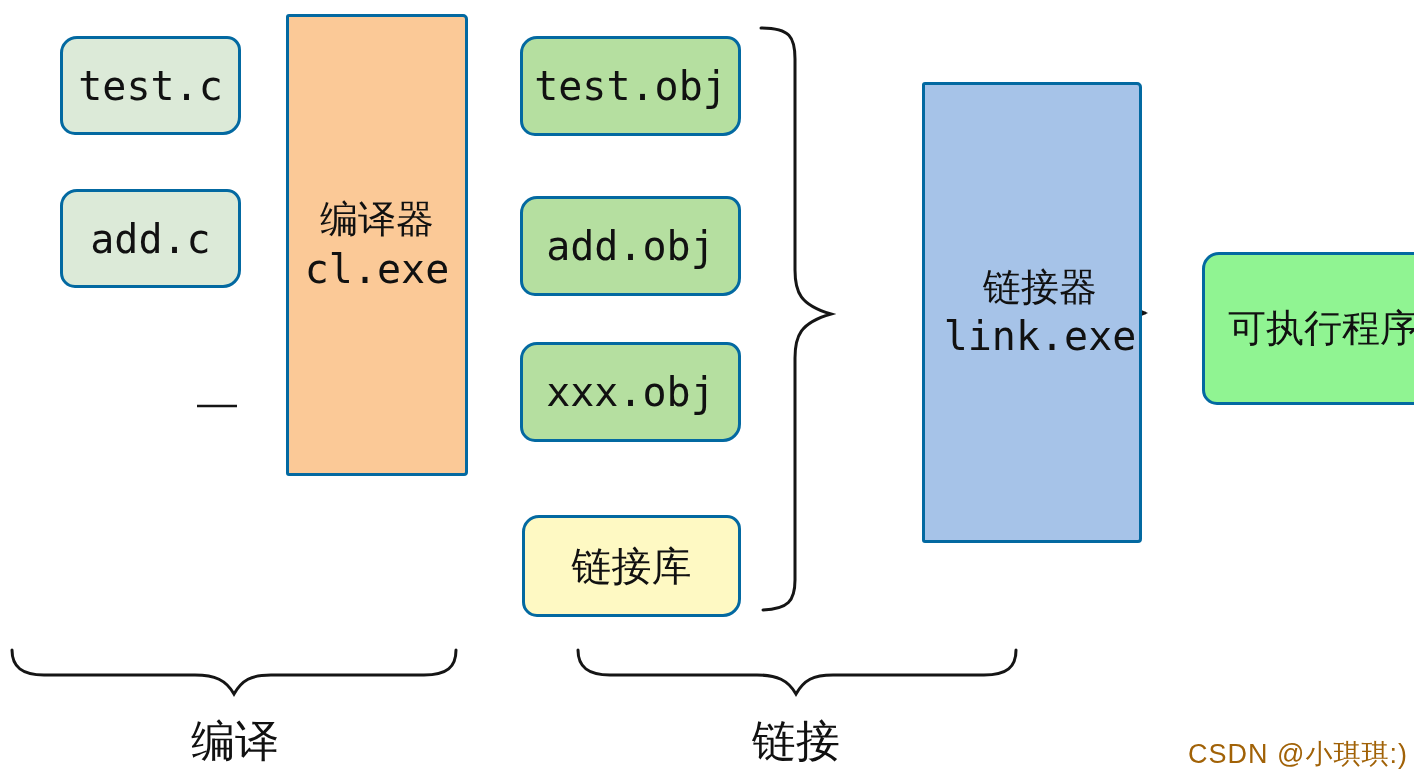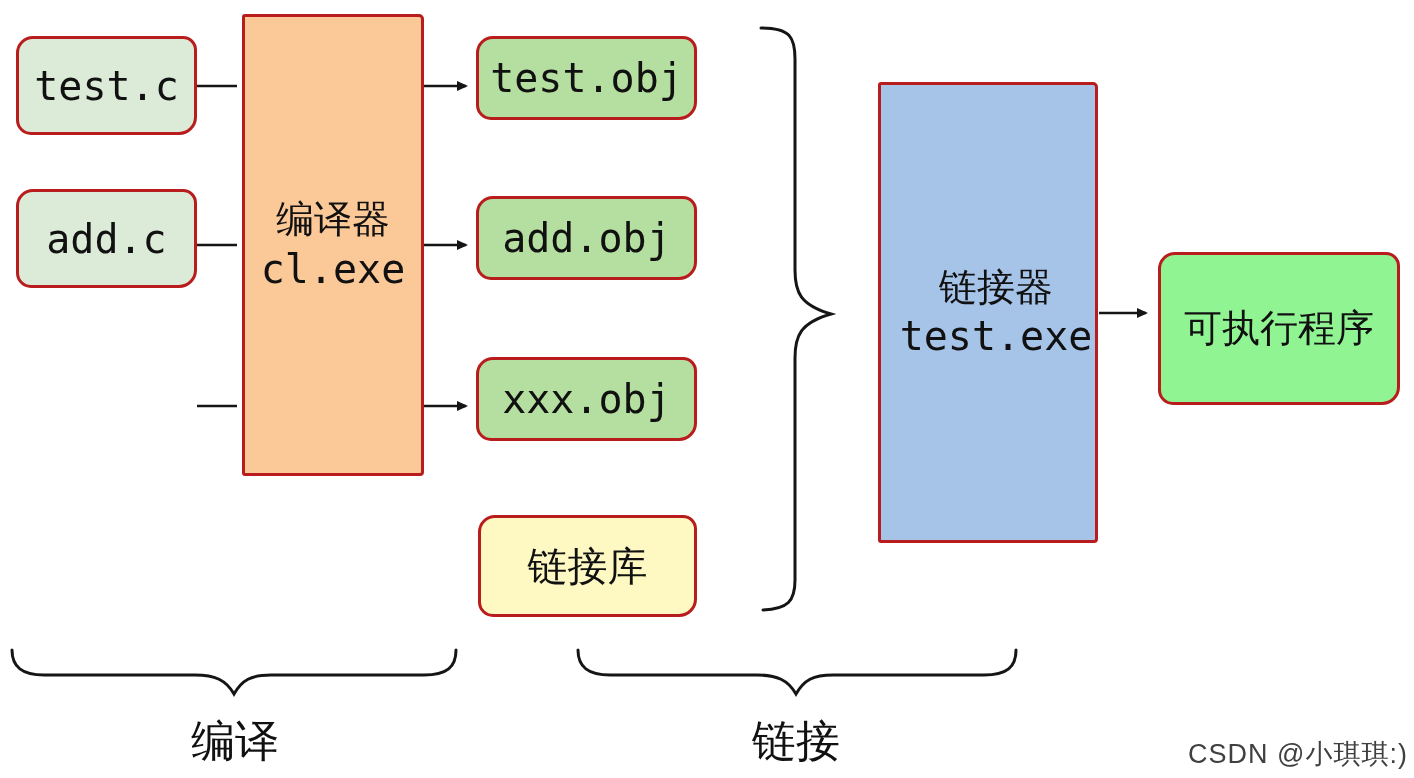--- a/index.html
+++ b/index.html
@@ -6,52 +6,53 @@
   #canvas {
     position:relative;
     width:1414px; height:778px;
     background:#ffffff;
     overflow:hidden;
     font-family:"Liberation Sans", sans-serif;
   }
   .node {
     position:absolute;
     box-sizing:border-box;
-    border:3px solid #b91c1c;
+    border:3px solid #0369a1;
     display:flex;
     flex-direction:column;
     align-items:center;
     justify-content:center;
     text-align:center;
     color:#111111;
+    margin-left:44px;
   }
   .rounded  { border-radius:17px 14px 18px 15px; }
   .rect     { border-radius:3px 5px 4px 3px; }
   .mono     { font-family:"DejaVu Sans Mono", monospace; }
   .src-box  { background:#dcead8; left:16px; width:181px; height:99px; font-size:40px; }
-  .obj-box  { background:#b5dfa0; left:476px; width:221px; height:84px; font-size:40px; }
+  .obj-box  { background:#b5dfa0; left:476px; width:221px; height:100px; font-size:40px; }
   .lib-box  { background:#fef9c3; left:478px; top:515px; width:219px; height:102px; font-size:40px;align-items:center; }
   .compiler-box { background:#fbc997; left:242px; top:14px;  width:182px; height:462px; }
   .linker-box   { background:#a6c3e8; left:878px; top:82px;  width:220px; height:461px;padding-left:16px; }
   .exe-box      { background:#90f492; left:1158px; top:252px; width:242px; height:153px; }
   .cjk-line  { font-size:38px; line-height:1.25; }
   .code-line { font-family:"DejaVu Sans Mono", monospace; font-size:40px; line-height:1.25; }
   .stage-label {
     position:absolute;
     width:200px;
     text-align:center;
     font-size:44px;
     color:#111111;
   }
   #overlay { position:absolute; left:0; top:0; width:1414px; height:778px; pointer-events:none; }
   #watermark {
     position:absolute;
     right:6px; bottom:6px;
     font-size:27px;
-    color:#404040;
+    color:#a16207;
     text-shadow:1px 1px 0 #ffffff;
     letter-spacing:1px;
   }
 </style>
 </head>
 <body>
 
 <div id="canvas">
 
   <svg id="overlay" viewBox="0 0 1414 778">
@@ -89,31 +90,31 @@
     <span class="cjk-line">编译器</span>
     <span class="code-line">cl.exe</span>
   </div>
 
   <div class="node rounded obj-box mono" style="top:36px">
     <span>test.obj</span>
   </div>
   <div class="node rounded obj-box mono" style="top:196px">
     <span>add.obj</span>
   </div>
-  <div class="node rounded obj-box mono" style="top:357px">
+  <div class="node rounded obj-box mono" style="top:342px">
     <span>xxx.obj</span>
   </div>
 
   <div class="node rounded lib-box">
     <span class="cjk-line" style="font-size:40px">链接库</span>
   </div>
 
   <div class="node rect linker-box">
     <span class="cjk-line">链接器</span>
-    <span class="code-line">test.exe</span>
+    <span class="code-line">link.exe</span>
   </div>
 
   <div class="node rounded exe-box">
     <span class="cjk-line">可执行程序</span>
   </div>
 
   <div class="stage-label" style="left:135px; top:712px">编译</div>
   <div class="stage-label" style="left:696px; top:712px">链接</div>
 
   <div id="watermark">CSDN @小琪琪:)</div>

